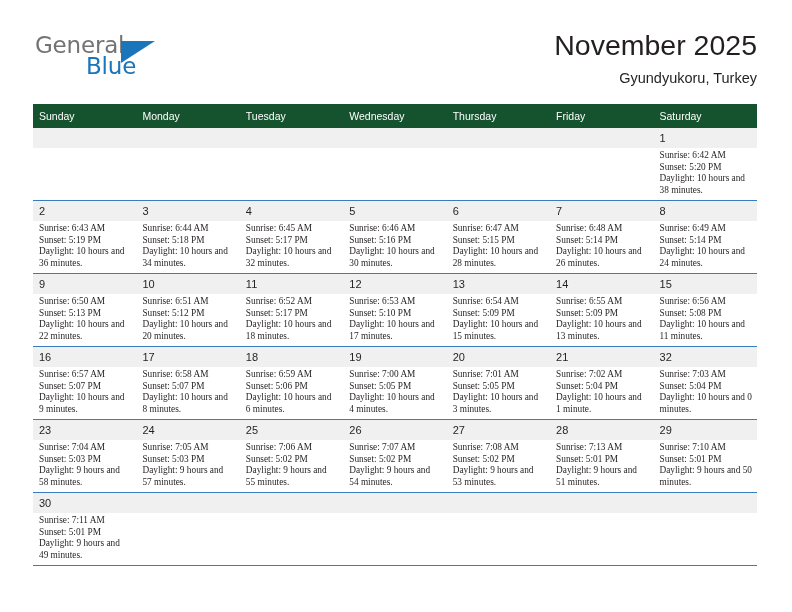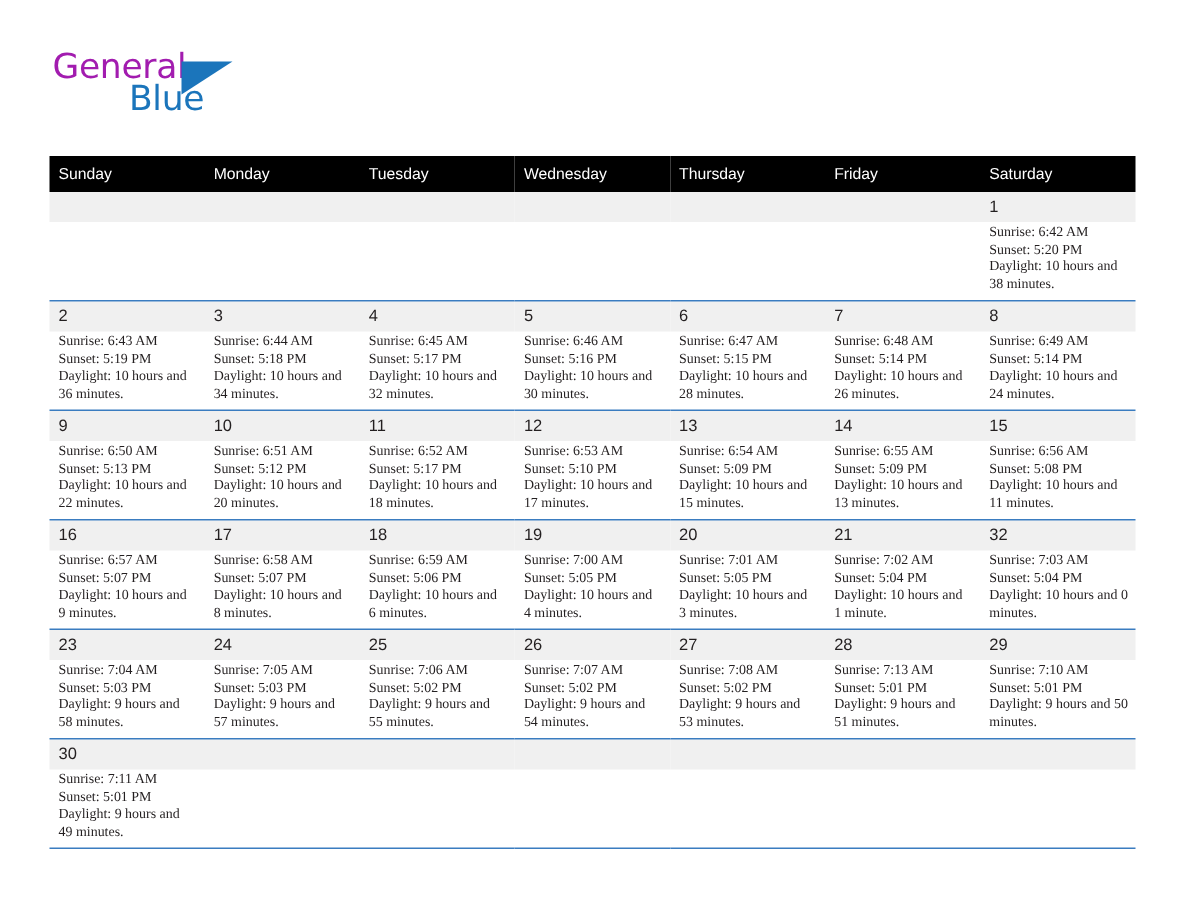--- a/index.html
+++ b/index.html
@@ -35,21 +35,21 @@
     top: 0;
     width: 210px;
     height: 60px;
   }
   .brand-general {
     position: absolute;
     left: 2px;
     top: 4px;
     font-size: 23px;
     letter-spacing: -0.2px;
-    color: #a21caf;
+    color: #737373;
     font-family: "DejaVu Sans", sans-serif;
   }
   .brand-blue {
     position: absolute;
     left: 53px;
     top: 25px;
     font-size: 23px;
     letter-spacing: -0.2px;
     color: #1b75bb;
     font-family: "DejaVu Sans", sans-serif;
@@ -93,21 +93,21 @@
     position: absolute;
     left: 33px;
     top: 104px;
     width: 724px;
     border-collapse: collapse;
     table-layout: fixed;
   }
   .calendar col { width: 103.43px; }
 
   .calendar thead th {
-    background: #000000;
+    background: #14532d;
     color: #ffffff;
     font-size: 10.5px;
     font-weight: normal;
     text-align: left;
     padding: 5px 0 6px 6px;
     height: 13px;
     font-family: "Liberation Sans", sans-serif;
   }
 
   .calendar td {
@@ -153,20 +153,24 @@
 <div class="page">
 
   <div class="header">
 
     <div class="brand">
       <span class="brand-general">General</span>
       <span class="brand-triangle"></span>
       <span class="brand-blue">Blue</span>
     </div>
 
+    <div class="titles">
+      <div class="month-title">November 2025</div>
+      <div class="location-title">Gyundyukoru, Turkey</div>
+    </div>
 
   </div>
 
   <table class="calendar">
     <colgroup>
       <col>
         <col>
         <col>
         <col>
         <col>

